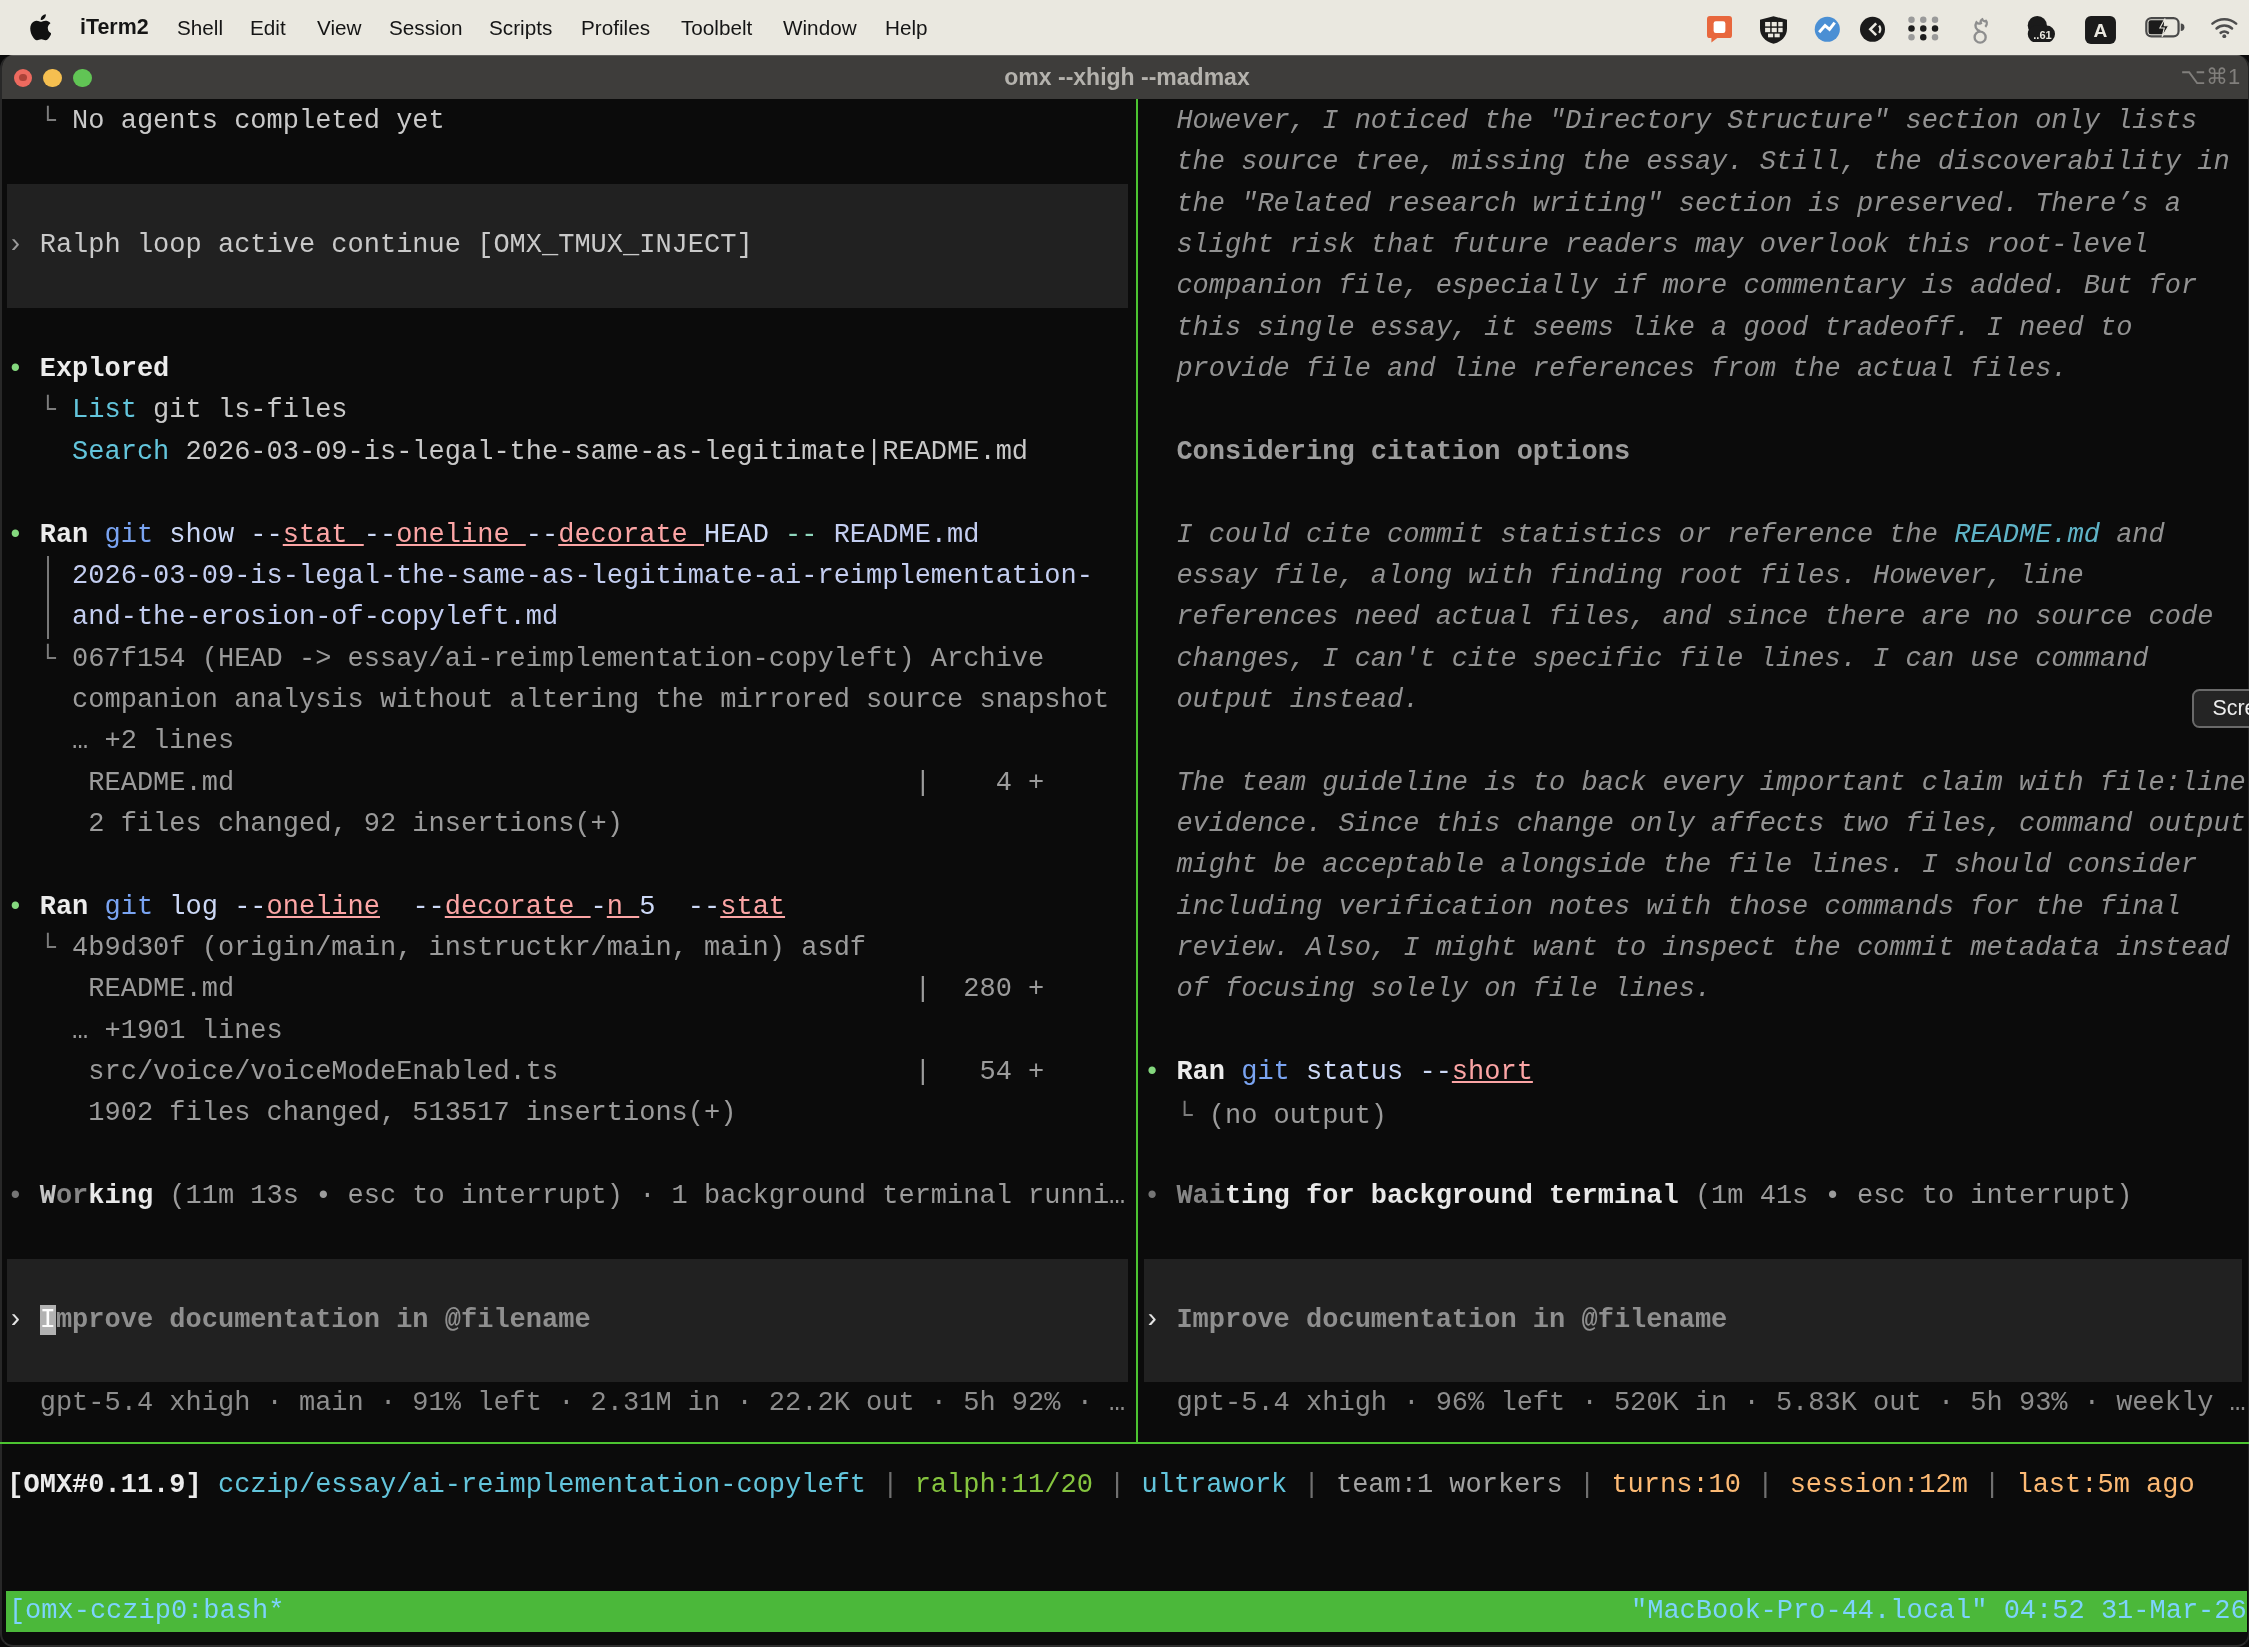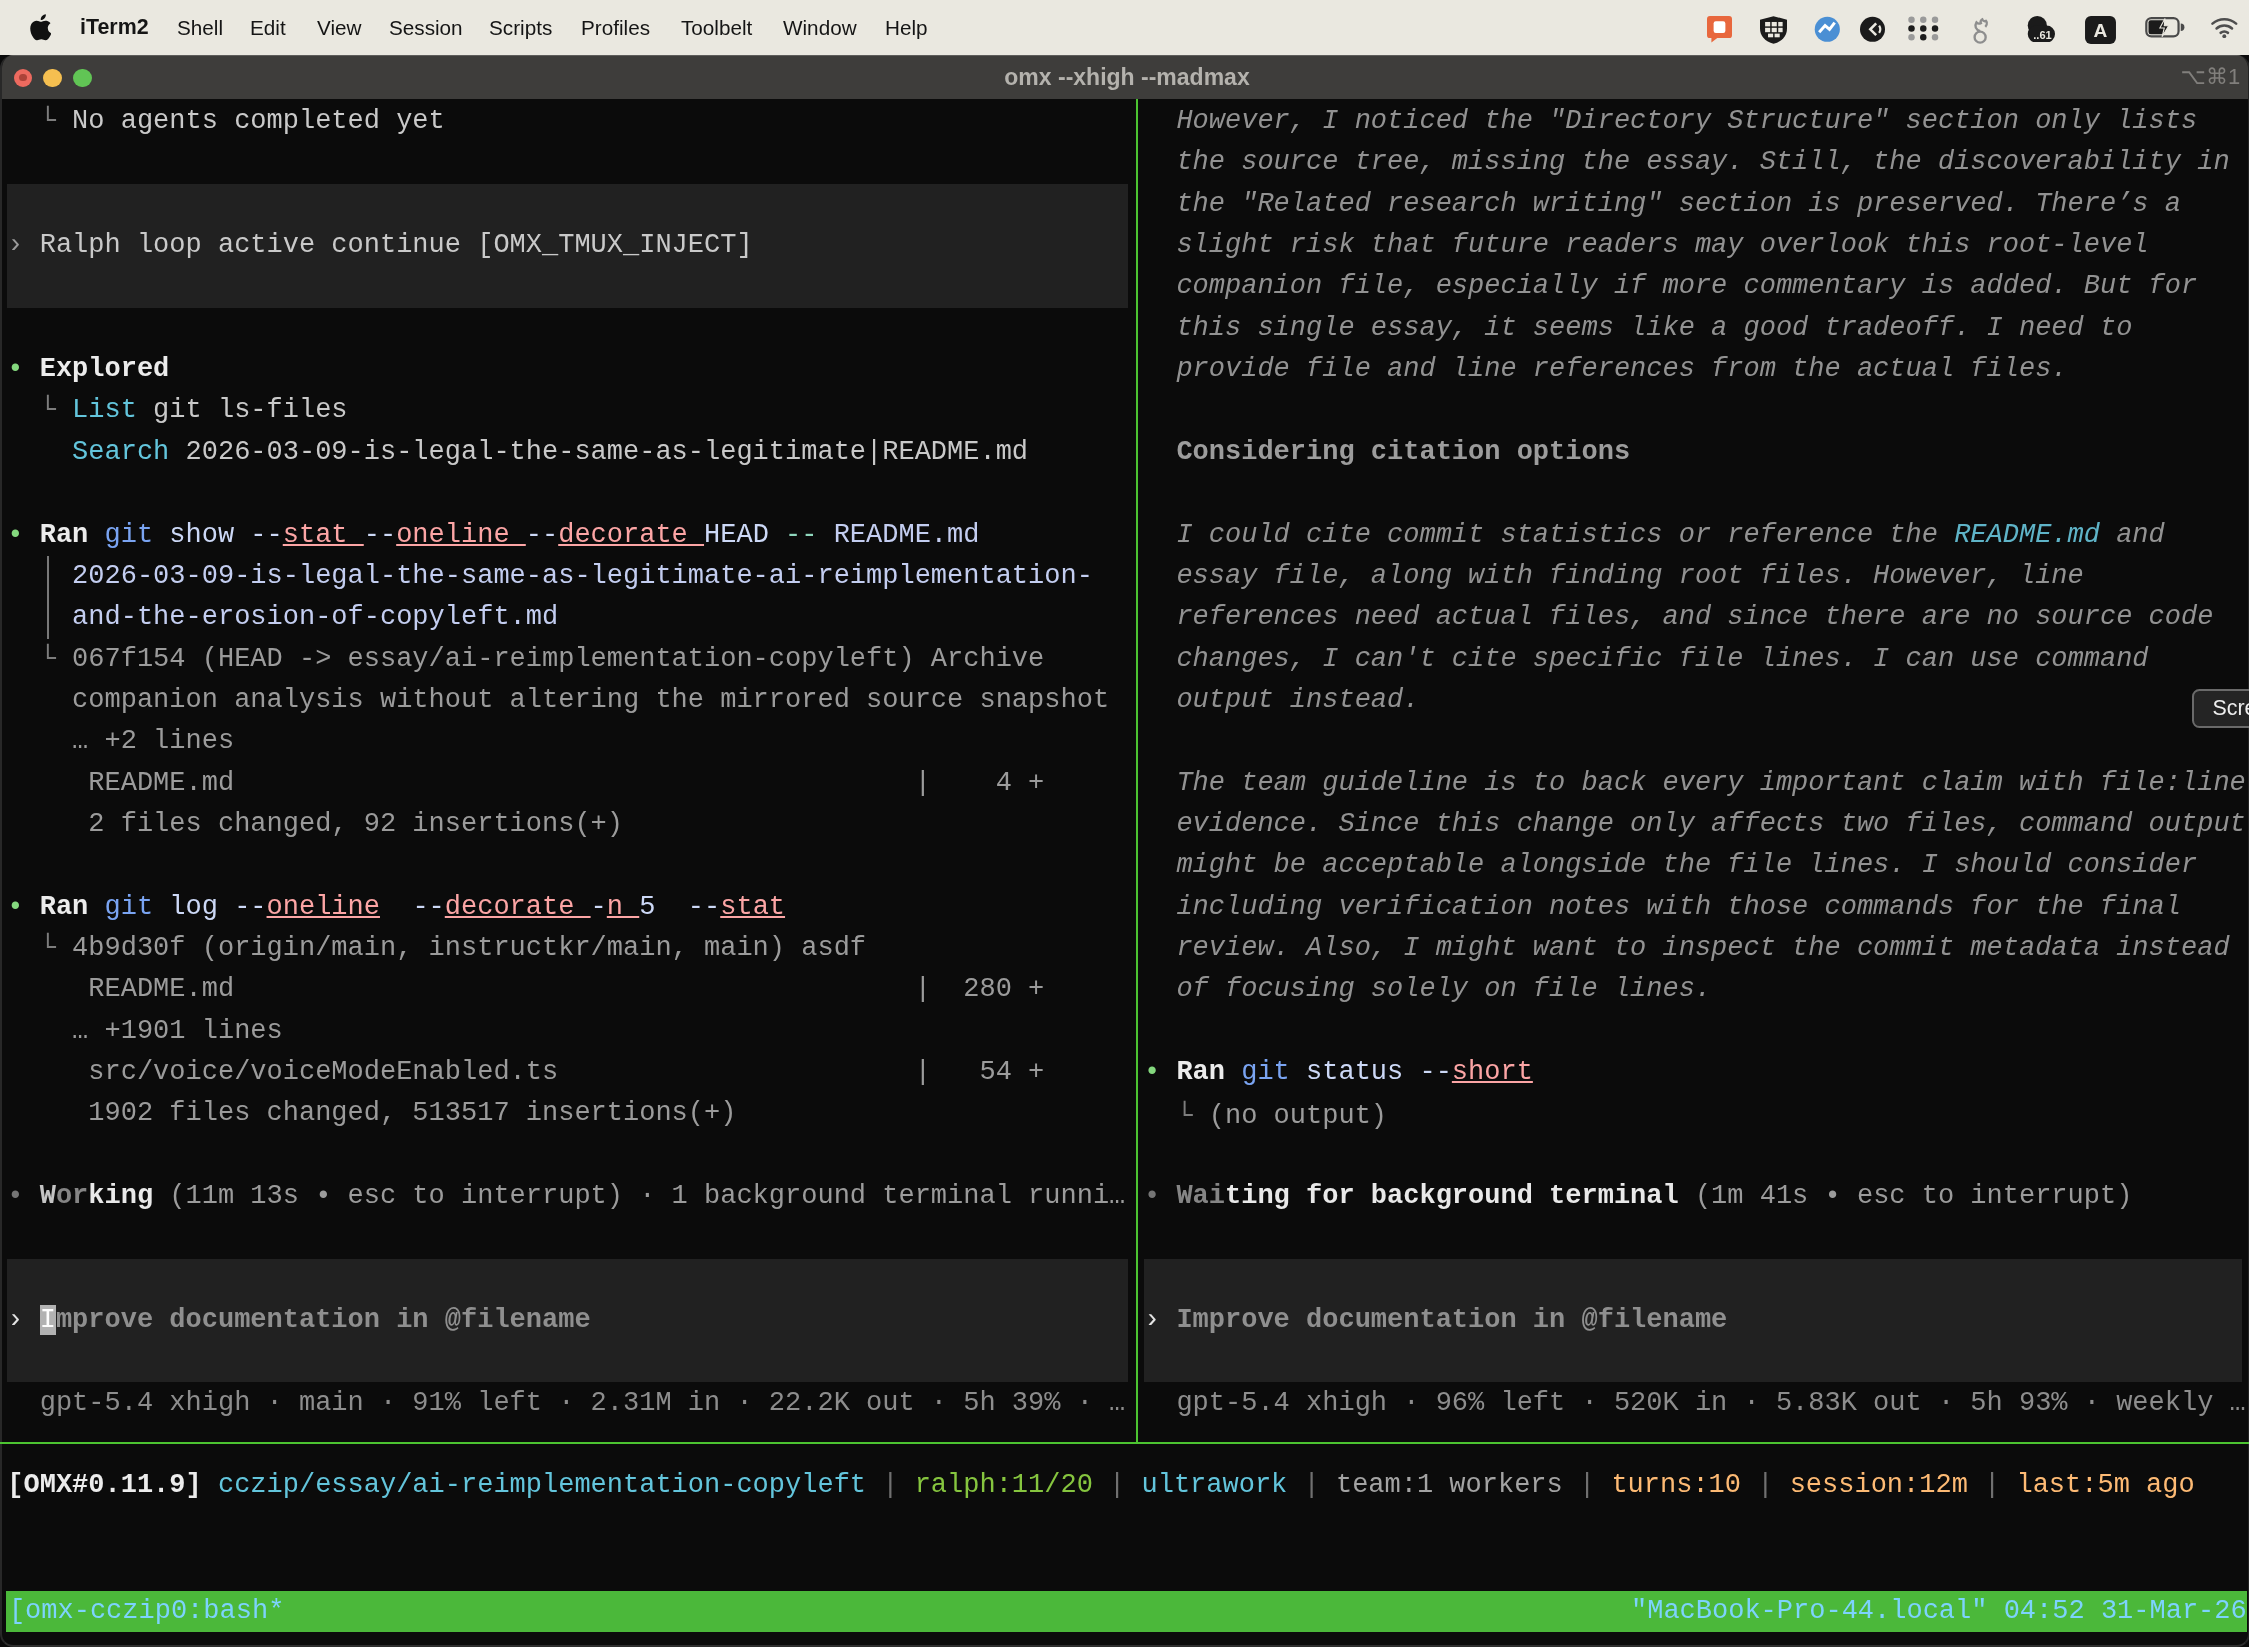--- a/index.html
+++ b/index.html
@@ -172,21 +172,21 @@
 <div class="r" style="left:7.3px;top:763px">     <i class="g">README.md                                          |    4 +</i></div>
 <div class="r" style="left:7.3px;top:804px">     <i class="g">2 files changed, 92 insertions(+)</i></div>
 <div class="r" style="left:7.3px;top:887px"><i class="gb">• </i><i class="w">Ran </i><i class="bl">git </i><i class="pl">log </i><i class="pl">--</i><i class="sa">oneline</i>  <i class="pl">--</i><i class="sa">decorate </i><i class="pl">-</i><i class="sa">n </i><i class="pl">5</i>  <i class="pl">--</i><i class="sa">stat</i></div>
 <div class="r" style="left:7.3px;top:928px"><i class="tr">  └ </i><i class="g">4b9d30f (origin/main, instructkr/main, main) asdf</i></div>
 <div class="r" style="left:7.3px;top:969px">     <i class="g">README.md                                          |  280 +</i></div>
 <div class="r" style="left:7.3px;top:1011px">    <i class="g">… +1901 lines</i></div>
 <div class="r" style="left:7.3px;top:1052px">     <i class="g">src/voice/voiceModeEnabled.ts                      |   54 +</i></div>
 <div class="r" style="left:7.3px;top:1093px">     <i class="g">1902 files changed, 513517 insertions(+)</i></div>
 <div class="r" style="left:7.3px;top:1176px"><i class="gr2">• </i><i class="sh1">W</i><i class="sh2">or</i><i class="sh3">king</i><i class="g"> (11m 13s • esc to interrupt) · 1 background terminal runni…</i></div>
 <div class="r" style="left:7.3px;top:1300px"><i class="pr">› </i><i class="cur">I</i><i class="inp">mprove documentation in @filename</i></div>
-<div class="r" style="left:7.3px;top:1383px">  <i class="st">gpt-5.4 xhigh · main · 91% left · 2.31M in · 22.2K out · 5h 39% · …</i></div>
+<div class="r" style="left:7.3px;top:1383px">  <i class="st">gpt-5.4 xhigh · main · 91% left · 2.31M in · 22.2K out · 5h 92% · …</i></div>
 <div class="r" style="left:1144px;top:101px">  <i class="it">However, I noticed the "Directory Structure" section only lists</i></div>
 <div class="r" style="left:1144px;top:142px">  <i class="it">the source tree, missing the essay. Still, the discoverability in</i></div>
 <div class="r" style="left:1144px;top:184px">  <i class="it">the "Related research writing" section is preserved. There’s a</i></div>
 <div class="r" style="left:1144px;top:225px">  <i class="it">slight risk that future readers may overlook this root-level</i></div>
 <div class="r" style="left:1144px;top:266px">  <i class="it">companion file, especially if more commentary is added. But for</i></div>
 <div class="r" style="left:1144px;top:308px">  <i class="it">this single essay, it seems like a good tradeoff. I need to</i></div>
 <div class="r" style="left:1144px;top:349px">  <i class="it">provide file and line references from the actual files.</i></div>
 <div class="r" style="left:1144px;top:432px">  <i class="itb">Considering citation options</i></div>
 <div class="r" style="left:1144px;top:515px">  <i class="it">I could cite commit statistics or reference the </i><i class="itc">README.md</i><i class="it"> and</i></div>
 <div class="r" style="left:1144px;top:556px">  <i class="it">essay file, along with finding root files. However, line</i></div>

